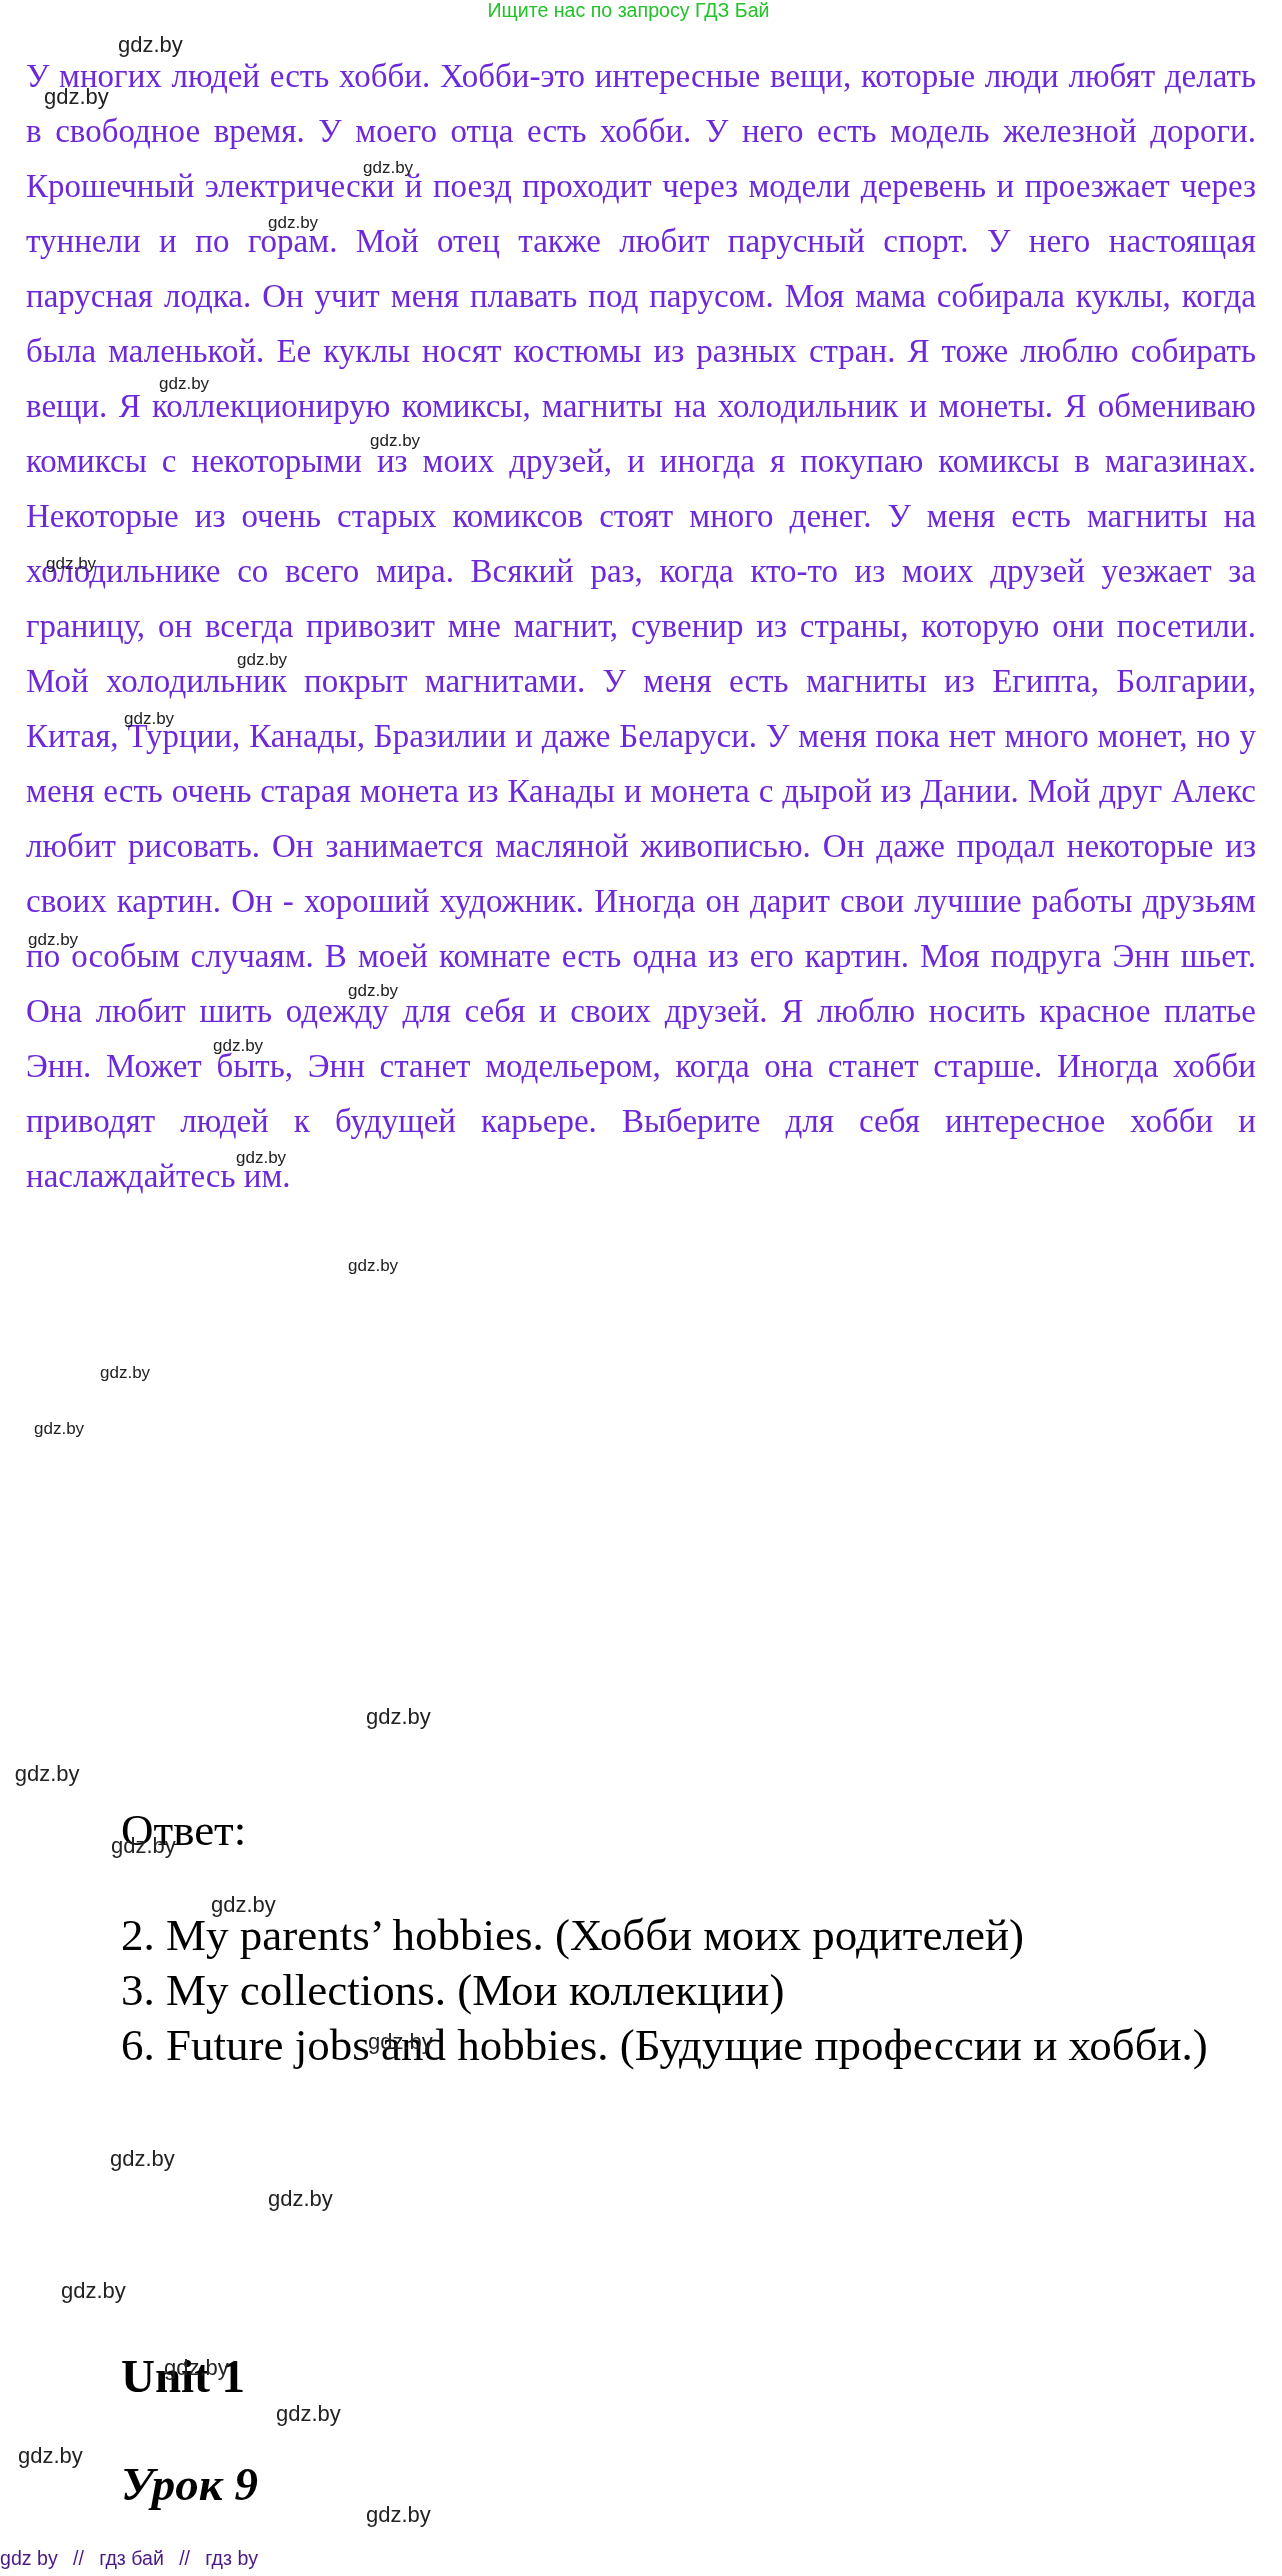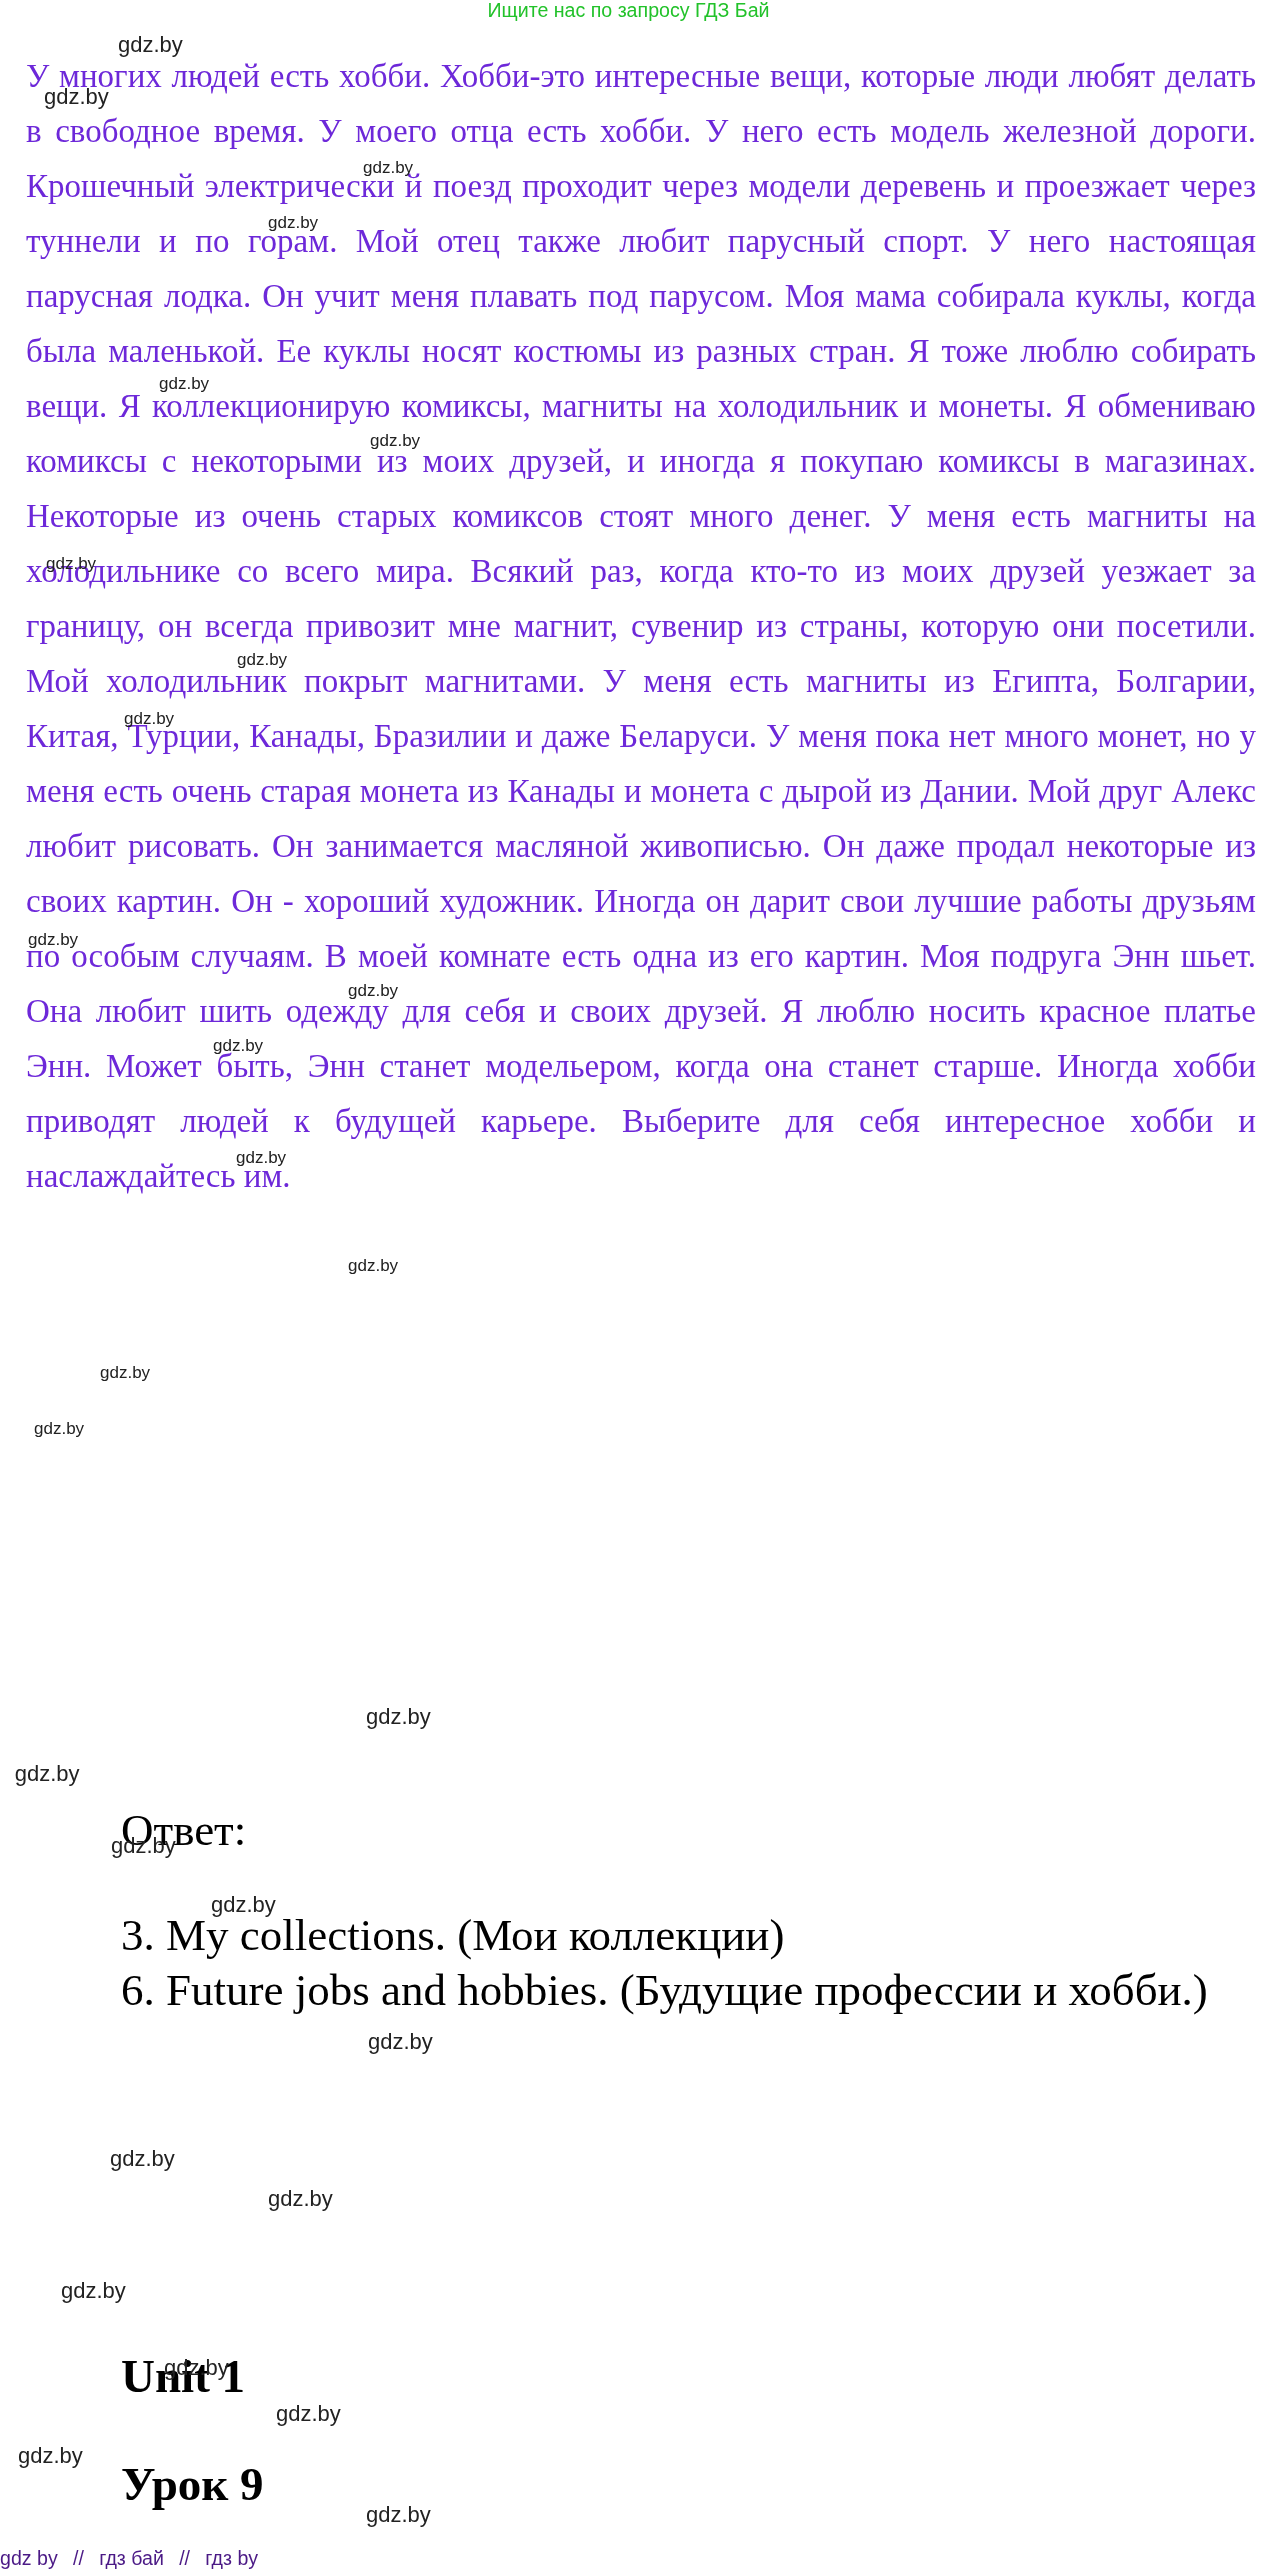--- a/index.html
+++ b/index.html
@@ -44,26 +44,27 @@
 
 <a class="top-banner">Ищите нас по запросу ГДЗ Бай</a>
 
 <div class="doc">
   <p class="para-main">У многих людей есть хобби. Хобби-это интересные вещи, которые люди любят делать в свободное время. У моего отца есть хобби. У него есть модель железной дороги. Крошечный электрически й поезд проходит через модели деревень и проезжает через туннели и по горам. Мой отец также любит парусный спорт. У него настоящая парусная лодка. Он учит меня плавать под парусом. Моя мама собирала куклы, когда была маленькой. Ее куклы носят костюмы из разных стран. Я тоже люблю собирать вещи. Я коллекционирую комиксы, магниты на холодильник и монеты. Я обмениваю комиксы с некоторыми из моих друзей, и иногда я покупаю комиксы в магазинах. Некоторые из очень старых комиксов стоят много денег.  У меня есть магниты на холодильнике со всего мира. Всякий раз, когда кто-то из моих друзей уезжает за границу, он всегда привозит мне магнит, сувенир из страны, которую они посетили. Мой холодильник покрыт магнитами. У меня есть магниты из Египта, Болгарии, Китая, Турции, Канады, Бразилии и даже Беларуси. У меня пока нет много монет, но у меня есть очень старая монета из Канады и монета с дырой из Дании. Мой друг Алекс любит рисовать. Он занимается масляной живописью. Он даже продал некоторые из своих картин. Он - хороший художник. Иногда он дарит свои лучшие работы друзьям по особым случаям. В моей комнате есть одна из его картин. Моя подруга Энн шьет. Она любит шить одежду для себя и своих друзей. Я люблю носить красное платье Энн. Может быть, Энн станет модельером, когда она станет старше. Иногда хобби приводят людей к будущей карьере. Выберите для себя интересное хобби и наслаждайтесь им.</p>
 </div>
 
 <div class="answer-label">Ответ:</div>
 
 <ul class="answer-list">
+  <li>2. My parents’ hobbies. (Хобби моих родителей)</li>
   <li>3. My collections. (Мои коллекции)</li>
   <li>6. Future jobs and hobbies. (Будущие профессии и хобби.)</li>
 </ul>
 
 <div class="heading" style="top:2349px;">Unit 1</div>
-<div class="heading" style="top:2457px;">Урок 9</div>
+<div class="heading" style="top:2457px;font-style:italic;">Урок 9</div>
 
 <span class="wm" style="left:118px; top:33px;">gdz.by</span>
 <span class="wm" style="left:44px; top:85px;">gdz.by</span>
 <span class="wm sm" style="left:363px; top:159px;">gdz.by</span>
 <span class="wm sm" style="left:268px; top:214px;">gdz.by</span>
 <span class="wm sm" style="left:159px; top:375px;">gdz.by</span>
 <span class="wm sm" style="left:370px; top:432px;">gdz.by</span>
 <span class="wm sm" style="left:46px; top:555px;">gdz.by</span>
 <span class="wm sm" style="left:237px; top:651px;">gdz.by</span>
 <span class="wm sm" style="left:124px; top:710px;">gdz.by</span>

